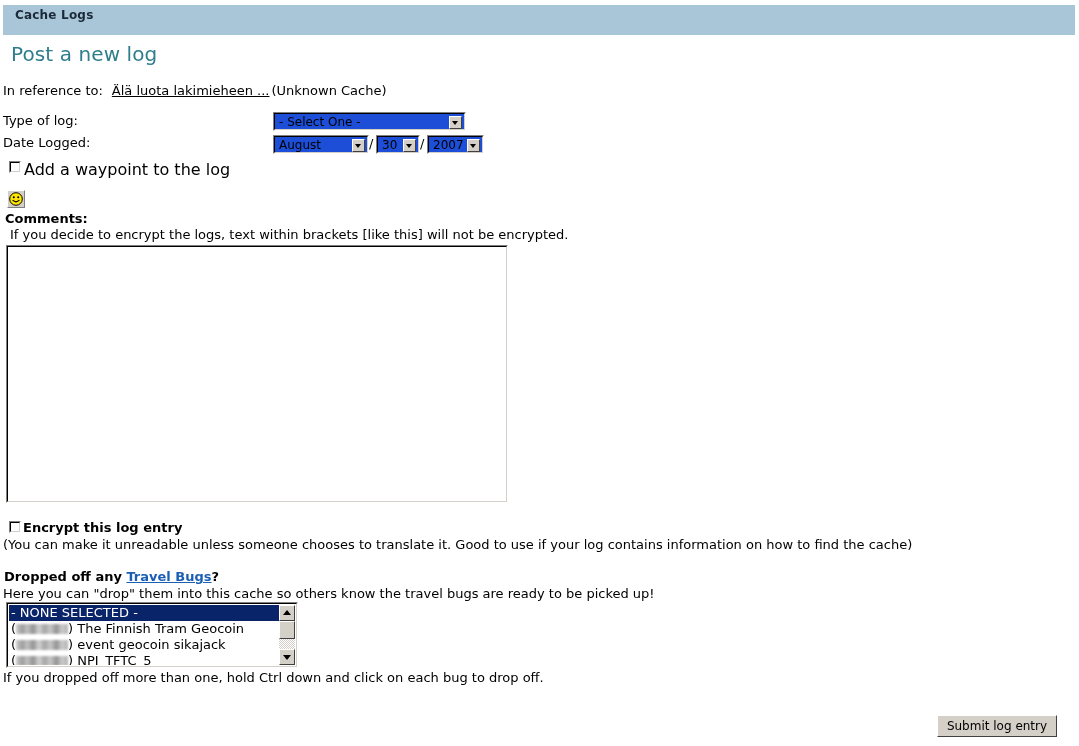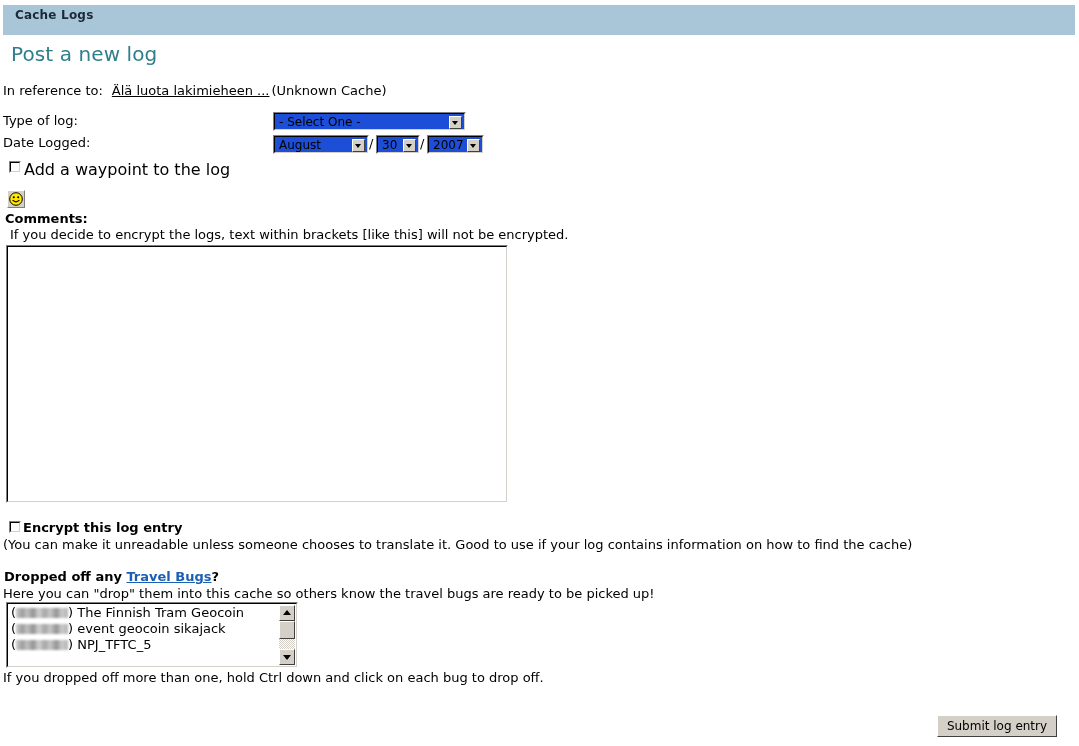--- a/index.html
+++ b/index.html
@@ -510,20 +510,21 @@
 <div class="txt-encrypt-desc">(You can make it unreadable unless someone chooses to translate it. Good to use if your log contains information on how to find the cache)</div>
 
 <div class="tb-heading">
   <span>Dropped off any </span><a class="tb-link">Travel Bugs</a><span>?</span>
 </div>
 <div class="tb-desc">Here you can "drop" them into this cache so others know the travel bugs are ready to be picked up!</div>
 
 <div class="w-listbox">
   <div class="lb-inner">
     <div class="lb-items" id="lb-items">
+        <div class="lb-item selected"><span>- NONE SELECTED -</span></div>
         <div class="lb-item"><span>(</span><span class="code-blur"></span><span>) The Finnish Tram Geocoin</span></div>
         <div class="lb-item"><span>(</span><span class="code-blur"></span><span>) event geocoin sikajack</span></div>
         <div class="lb-item"><span>(</span><span class="code-blur"></span><span>) NPJ_TFTC_5</span></div>
       </div>
     <div class="lb-scroll">
       <div class="sb-btn up">
           <i></i>
         </div>
       <div class="sb-track">
         <div class="sb-thumb"></div>

